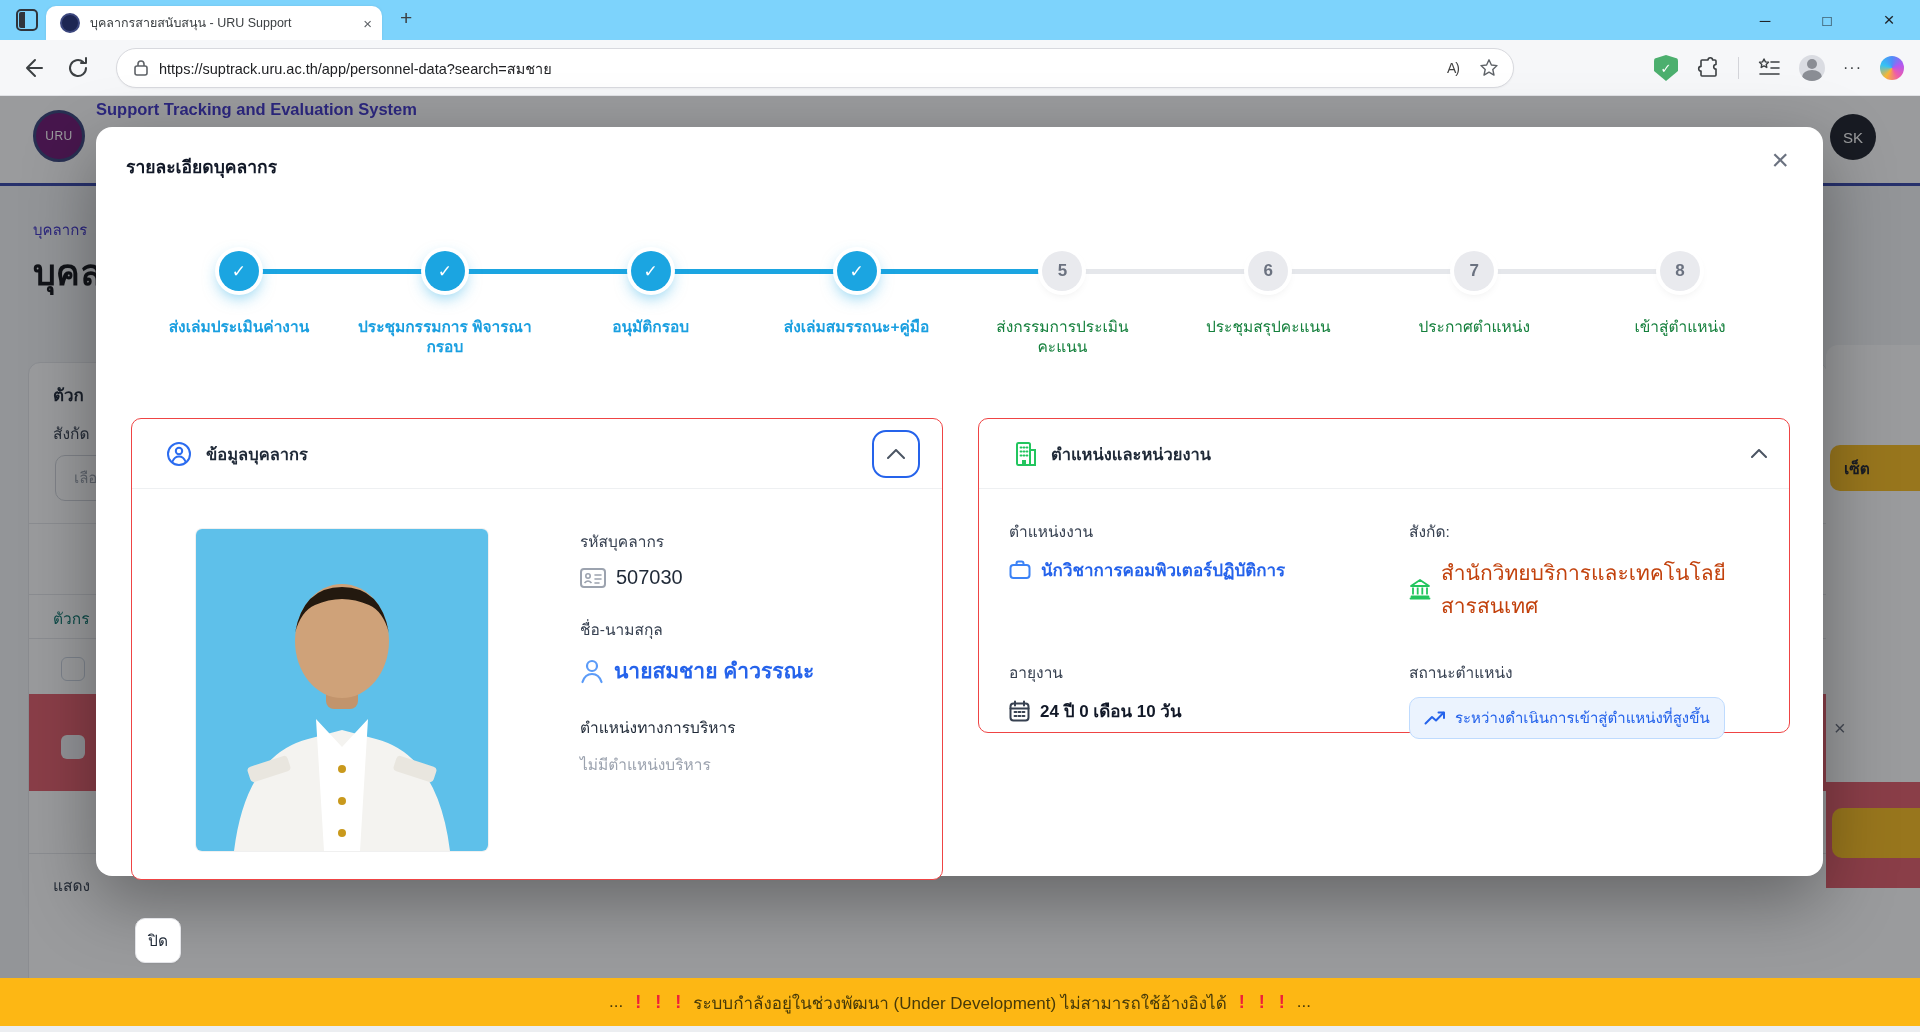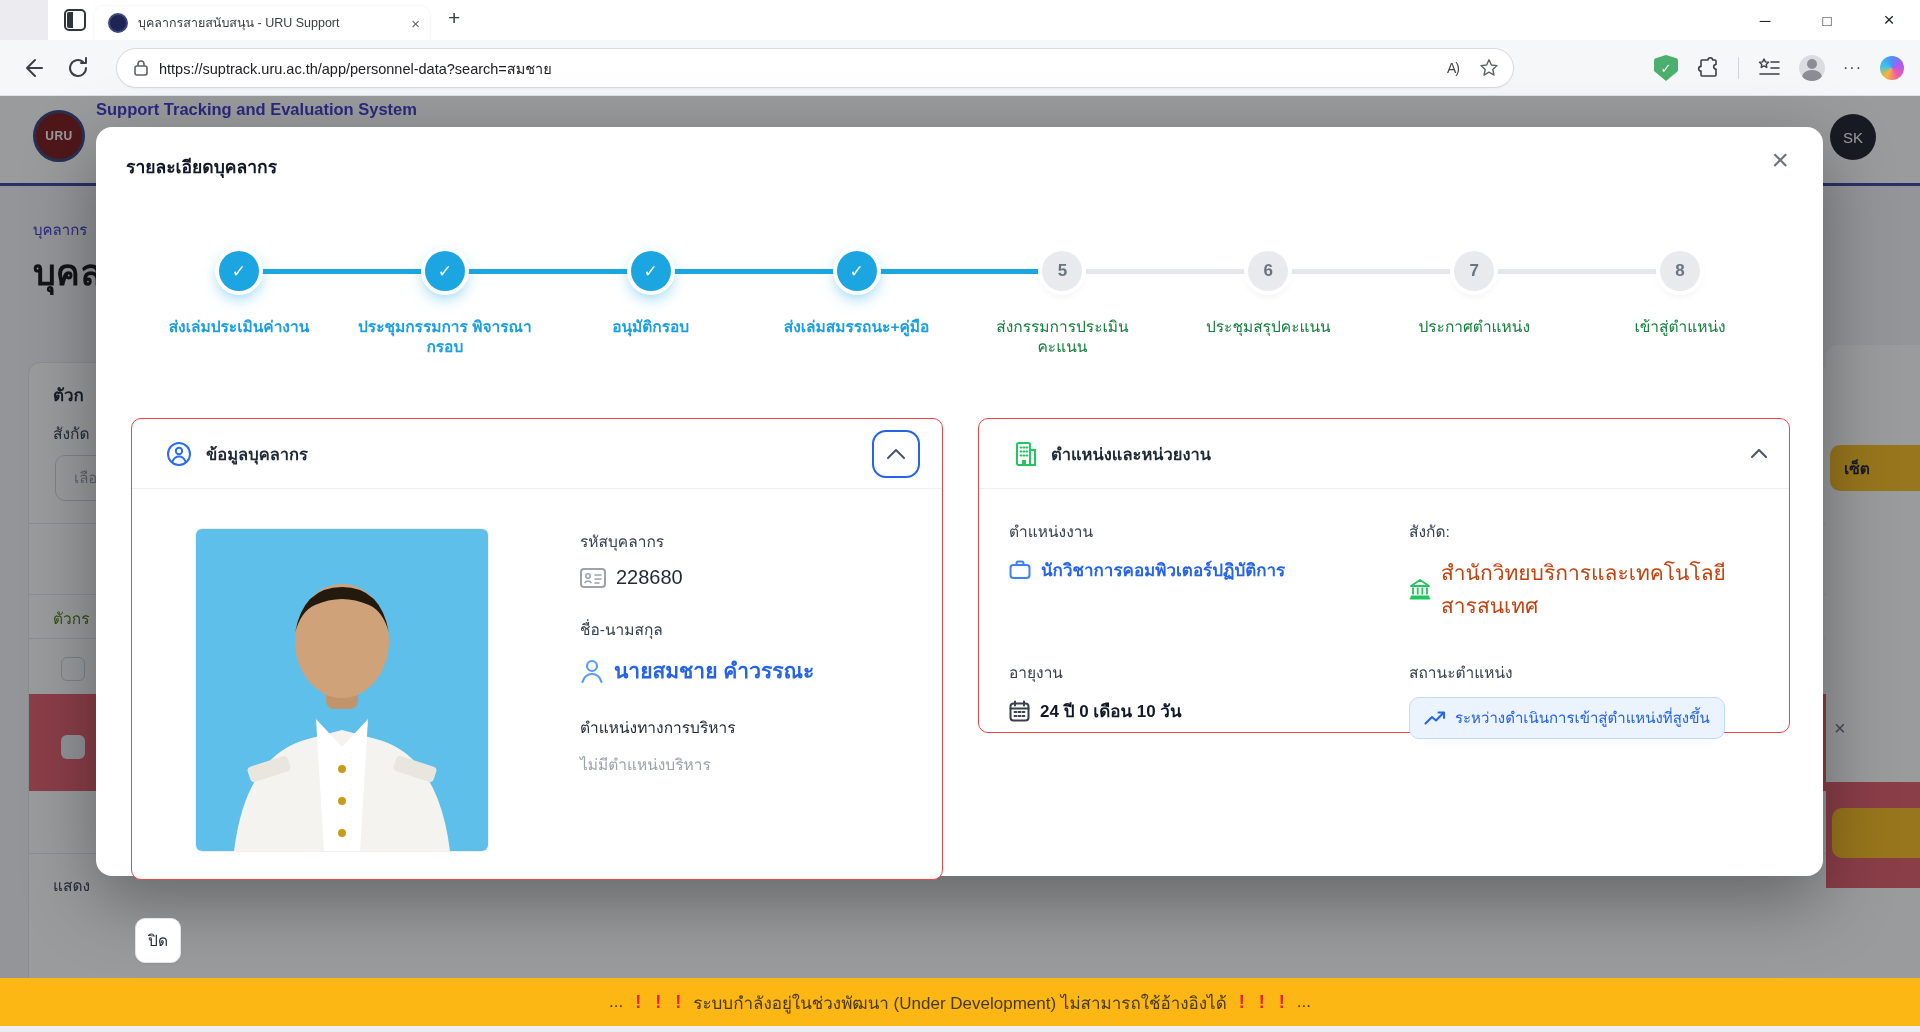--- a/index.html
+++ b/index.html
@@ -1,20 +1,20 @@
 <!DOCTYPE html>
 <html><head>
 <meta charset="utf-8">
 <style>
   * { margin:0; padding:0; box-sizing:border-box; }
   html,body { width:1920px; height:1032px; font-family:"Liberation Sans","DejaVu Sans",sans-serif; background:#ececf0; }
   .win { position:relative; width:1920px; height:1032px; overflow:hidden; background:#ececf0; }
 
   
-  .tabbar { position:absolute; top:0; left:0; right:0; height:40px; background:#ffffff;margin-left:48px; }
+  .tabbar { position:absolute; top:0; left:0; right:0; height:40px; background:#7dd3fc; }
   .ws-icon { position:absolute; left:16px; top:9px; width:22px; height:22px; border:2px solid #30343b; border-radius:5px; }
   .ws-icon span { position:absolute; left:1px; top:1px; bottom:1px; width:6px; background:#30343b; border-radius:2px 0 0 2px; }
   .tab { position:absolute; left:46px; top:6px; width:336px; height:34px; background:#fff; border-radius:10px 10px 0 0;
          display:flex; align-items:center; padding:0 10px 0 14px; box-shadow:0 0 3px rgba(0,0,0,.08); }
   .favicon { width:20px; height:20px; border-radius:50%; background:#1d2653; border:2px solid #3c477e; flex:0 0 20px; }
   .tab-title { margin-left:10px; font-size:12.5px; color:#3c4043; white-space:nowrap; overflow:hidden; width:248px;
                -webkit-mask-image:linear-gradient(90deg,#000 85%,transparent); mask-image:linear-gradient(90deg,#000 85%,transparent); }
   .tab-close { margin-left:auto; font-size:15px; color:#5f6368; line-height:1; cursor:default; }
   .newtab { position:absolute; left:400px; top:6px; font-size:21px; color:#3c4043; }
   .wincontrols { position:absolute; right:0; top:0; height:40px; display:flex; }
@@ -33,35 +33,35 @@
   .vdiv { width:1px; height:22px; background:#d3d4d9; }
   .avatar-btn { width:26px; height:26px; border-radius:50%; background:#dadce2; position:relative; overflow:hidden; }
   .avatar-btn::before { content:""; position:absolute; left:8px; top:4px; width:10px; height:10px; border-radius:50%; background:#8a8d94; }
   .avatar-btn::after  { content:""; position:absolute; left:3px; top:15px; width:20px; height:14px; border-radius:50%; background:#8a8d94; }
   .more { font-size:16px; color:#3c4043; letter-spacing:1px; }
   .copilot { width:24px; height:24px; border-radius:50%; background:conic-gradient(#4f8df9,#b457f0,#ef5da8,#f7b733,#35c3f3,#4f8df9); }
 
   
   .page { position:absolute; top:96px; left:0; right:0; bottom:0; background:#f3f4f6; }
   .app-header { position:absolute; top:0; left:0; right:0; height:90px; background:#fff; border-bottom:3px solid #3949ab; }
-  .logo { position:absolute; left:33px; top:14px; width:52px; height:52px; border-radius:50%; background:#7f1d1d;
+  .logo { position:absolute; left:33px; top:14px; width:52px; height:52px; border-radius:50%; background:#701a75;
           border:3px solid #3b477f; color:#fff; display:flex; align-items:center; justify-content:center;
-          font-size:12px; font-weight:bold; letter-spacing:.5px; }
+          font-size:12px; font-weight:normal; letter-spacing:.5px; }
   .brand { position:absolute; left:96px; top:4px; font-size:16.5px; font-weight:600; color:#4338ca; }
   .sk { position:absolute; right:44px; top:18px; width:46px; height:46px; border-radius:50%; background:#20242e; color:#fff;
         display:flex; align-items:center; justify-content:center; font-size:15px; }
   .crumb { position:absolute; left:33px; top:122px; font-size:15px; color:#4338ca; white-space:nowrap; }
   .big-head { position:absolute; left:33px; top:148px; font-size:36px; font-weight:bold; color:#14161a; white-space:nowrap; }
   .bg-panel { position:absolute; left:28px; top:266px; width:1800px; height:648px; background:#fff; border:1px solid #e5e7eb; border-radius:12px; overflow:hidden; }
   .bg-f1 { position:absolute; left:24px; top:18px; font-size:17px; font-weight:bold; color:#1f2937; white-space:nowrap; }
   .bg-f2 { position:absolute; left:24px; top:58px; font-size:15.5px; color:#374151; white-space:nowrap; }
   .bg-select { position:absolute; left:26px; top:92px; width:120px; height:46px; border:1px solid #d1d5db; border-radius:10px;
                display:flex; align-items:center; padding-left:18px; font-size:15px; color:#9ca3af; background:#fff; white-space:nowrap; }
   .bg-div { position:absolute; left:0; right:0; height:1px; background:#e5e7eb; }
-  .bg-f3 { position:absolute; left:24px; top:243px; font-size:15.5px; color:#4d7c0f; white-space:nowrap; }
+  .bg-f3 { position:absolute; left:24px; top:243px; font-size:15.5px; color:#0f766e; white-space:nowrap; }
   .bg-check { position:absolute; left:32px; top:294px; width:24px; height:24px; border:1.5px solid #cbd5e1; border-radius:6px; background:#fff; }
   .bg-redrow { position:absolute; left:0; top:331px; width:100%; height:97px; background:#e4606d; }
   .bg-check2 { position:absolute; left:32px; top:41px; width:24px; height:24px; border-radius:6px; background:#f1f2f4; }
   .bg-show { position:absolute; left:24px; top:510px; font-size:15.5px; color:#374151; white-space:nowrap; }
   .bg-right { position:absolute; right:0; top:249px; width:94px; height:665px; background:#fff; border-radius:12px 0 0 12px; }
   .bg-reset { position:absolute; right:-14px; top:100px; width:104px; height:46px; background:#fbbf24; border-radius:10px;
               display:flex; align-items:center; padding-left:14px; font-size:15.5px; font-weight:bold; color:#1f2430; }
   .bg-x { position:absolute; left:8px; top:372px; font-size:20px; color:#6b7280; }
   .bg-redband { position:absolute; left:0; top:437px; width:100%; height:106px; background:#e4606d; }
   .bg-amber2 { position:absolute; left:6px; top:26px; width:100px; height:50px; background:#fbbf24; border-radius:10px; }
@@ -327,21 +327,21 @@
             <div class="flabel">รหัสบุคลากร</div>
             <div class="fval">
               <span>
                 <svg width="26" height="20" viewBox="0 0 26 20">
                     <rect x="1" y="1" width="24" height="18" rx="3" stroke="#9ca3af" stroke-width="2" fill="none"></rect>
                     <circle cx="8" cy="8" r="2.2" stroke="#9ca3af" stroke-width="1.6" fill="none"></circle>
                     <path d="M4.5 15 q3.5 -4 7 0" stroke="#9ca3af" stroke-width="1.6" fill="none"></path>
                     <path d="M15 7 h6 M15 11 h6 M15 15 h4" stroke="#9ca3af" stroke-width="1.6" stroke-linecap="round"></path>
                   </svg>
               </span>
-              <span class="id-val">228680</span>
+              <span class="id-val">507030</span>
             </div>
           </div>
           <div class="fgroup">
             <div class="flabel">ชื่อ-นามสกุล</div>
             <div class="fval">
               <span>
                 <svg width="24" height="26" viewBox="0 0 24 26">
                     <circle cx="12" cy="8" r="5" stroke="#5b9bf8" stroke-width="2.2" fill="none"></circle>
                     <path d="M2.5 24 q2.5 -8 9.5 -8 t9.5 8" stroke="#5b9bf8" stroke-width="2.2" fill="none" stroke-linecap="round"></path>
                   </svg>

